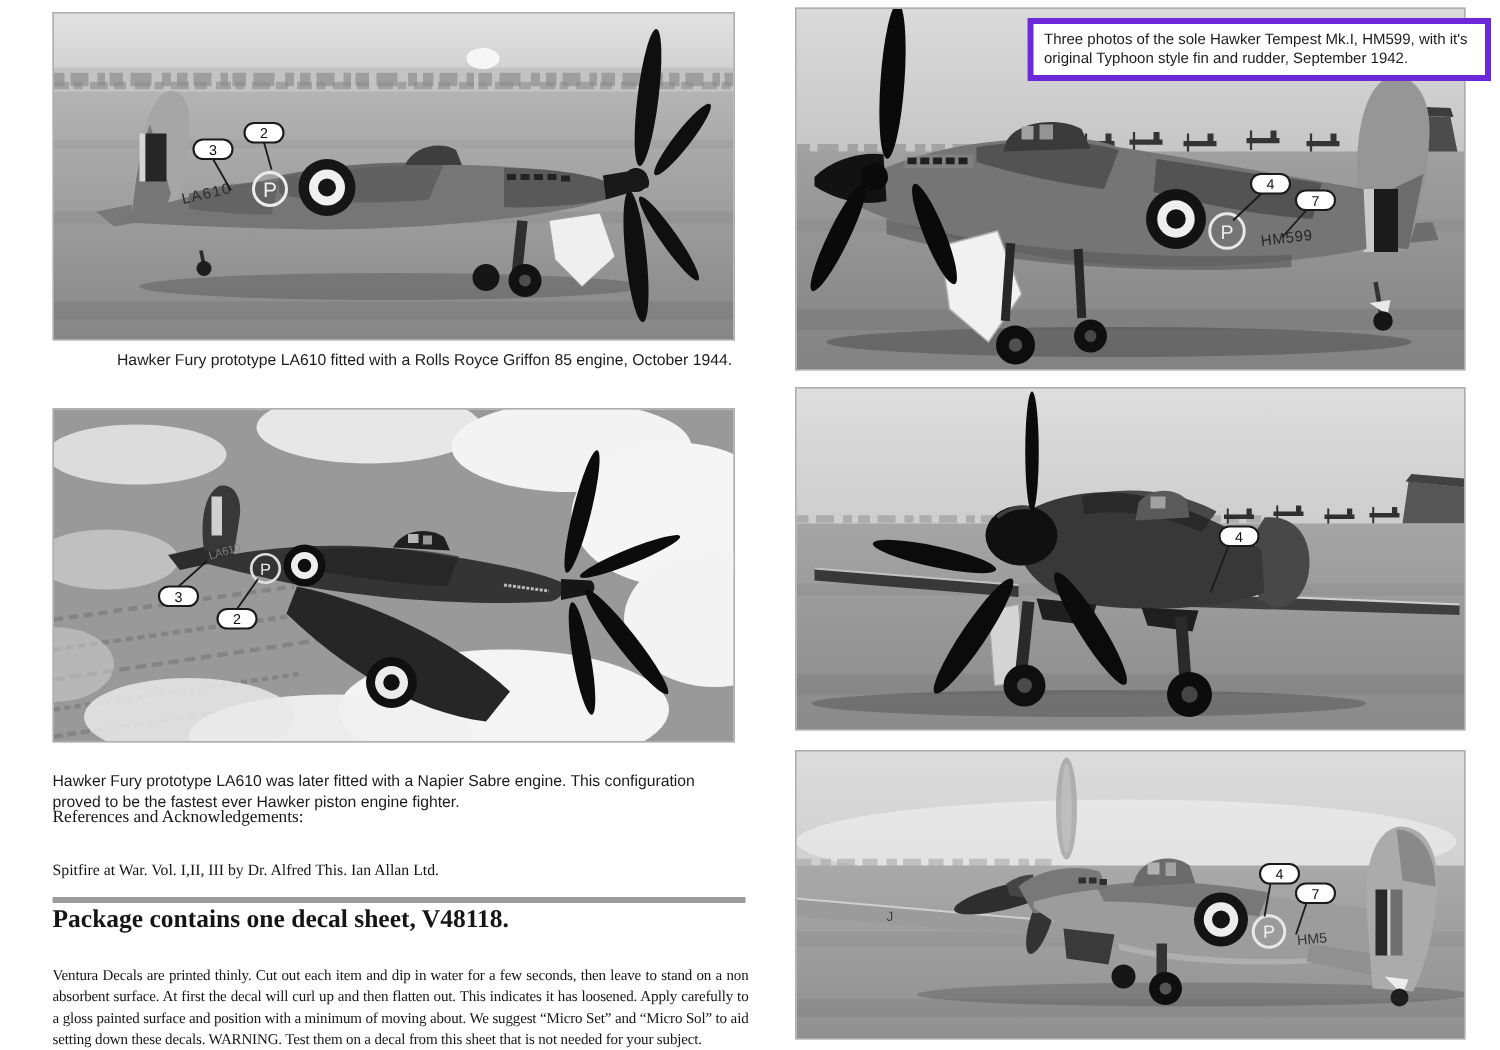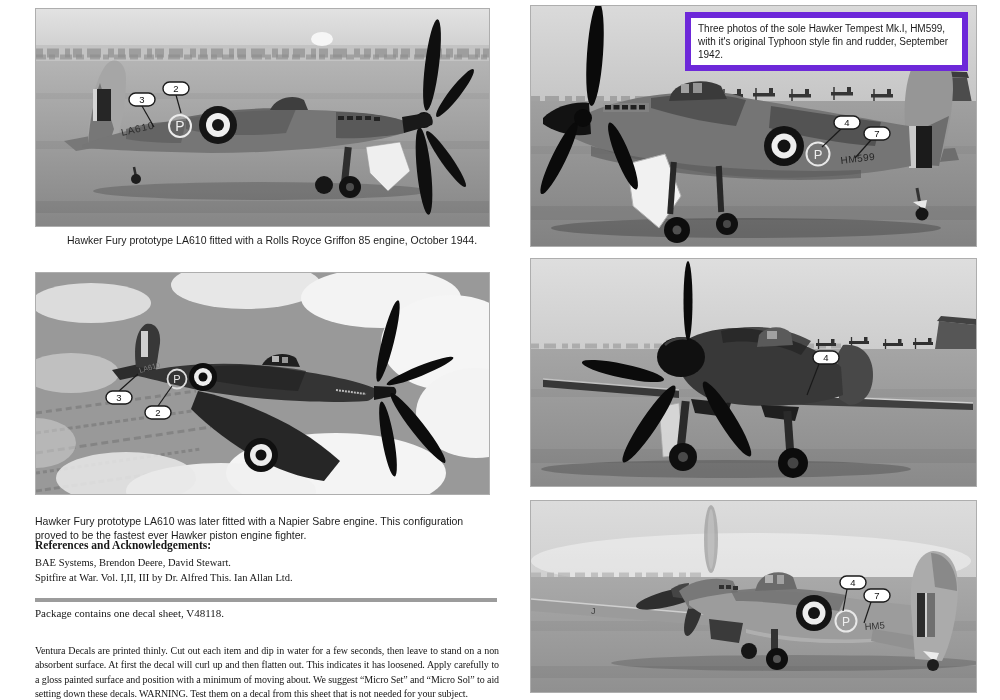--- a/index.html
+++ b/index.html
@@ -11,38 +11,38 @@
   .page{position:absolute;inset:0;background:#ffffff;}
   figure.photo{
     position:absolute;margin:0;box-sizing:border-box;
     border:1px solid #aeaeae;background:#cccccc;overflow:hidden;
   }
   figure.photo svg{display:block;}
   .caption{
     position:absolute;font-size:10.5px;line-height:13.5px;color:#1c1c1c;
     font-family:"Liberation Sans",sans-serif;
   }
-  #caption-l1{left:24px;top:234px;width:462px;padding-left:43px;}
+  #caption-l1{left:35px;top:234px;width:462px;padding-left:43px;}
   #caption-l2{left:35px;top:515px;width:462px;}
   #photo-l1{left:35px;top:8px;width:455px;height:219px;}
   #photo-l2{left:35px;top:272px;width:455px;height:223px;}
   #photo-r1{left:530px;top:5px;width:447px;height:242px;}
   #photo-r2{left:530px;top:258px;width:447px;height:229px;}
   #photo-r3{left:530px;top:500px;width:447px;height:193px;}
   #caption-box{
-    position:absolute;left:685px;top:12px;width:283px;box-sizing:border-box;
-    background:#ffffff;border:6px solid #6d28d9;padding:4px 7px;
+    position:absolute;left:685px;top:12px;width:309px;box-sizing:border-box;
+    background:#ffffff;border:4px solid #6d28d9;padding:4px 7px;
     font-size:10px;line-height:13px;color:#1b1b1b;z-index:6;
   }
   .serifblock{font-family:"Liberation Serif",serif;color:#151515;position:absolute;}
   #references{left:35px;top:538px;width:462px;font-size:10.5px;line-height:15px;}
-  #references .hd{font-weight:bold;font-size:11.5px;margin-bottom:2px;}
+  #references .hd{font-weight:normal;font-size:11.5px;margin-bottom:20px;}
   #divider{position:absolute;left:35px;top:598px;width:462px;height:4px;background:#9c9c9c;}
   #package{left:35px;top:606px;width:464px;font-size:10px;line-height:14.2px;letter-spacing:-0.1px;}
-  #package .hd{font-weight:normal;font-size:11px;letter-spacing:0;margin-bottom:2px;}
+  #package .hd{font-weight:bold;font-size:17px;letter-spacing:0;margin-bottom:2px;}
   #package .bd{text-align:justify;margin-top:24px;}
 </style>
 </head>
 <body>
 
 <div class="page">
 
   <figure class="photo" id="photo-l1">
     <svg width="453" height="217" viewBox="0 0 453 217">
       <defs>
@@ -181,21 +181,20 @@
         <text x="83" y="128" text-anchor="middle" font-family="Liberation Sans, sans-serif" font-size="9.5" fill="#111">3</text>
         <rect x="109" y="133" width="26" height="13" rx="6.5" fill="#ffffff" stroke="#1a1a1a" stroke-width="1.4"></rect>
         <text x="122" y="143" text-anchor="middle" font-family="Liberation Sans, sans-serif" font-size="9.5" fill="#111">2</text>
       </g>
     </svg>
   </figure>
   <div class="caption" id="caption-l2">Hawker Fury prototype LA610 was later fitted with a Napier Sabre engine. This configuration proved to be the fastest ever Hawker piston engine fighter.</div>
 
   <div class="serifblock" id="references">
     <div class="hd">References and Acknowledgements:</div>
-    <div>BAE Systems, Brendon Deere, David Stewart.</div>
     <div>Spitfire at War. Vol. I,II, III by Dr. Alfred This. Ian Allan Ltd.</div>
   </div>
 
   <div id="divider"></div>
 
   <div class="serifblock" id="package">
     <div class="hd">Package contains one decal sheet, V48118.</div>
     <div class="bd">Ventura Decals are printed thinly. Cut out each item and dip in water for a few seconds, then leave to stand on a non absorbent surface. At first the decal will curl up and then flatten out. This indicates it has loosened. Apply carefully to a gloss painted surface and position with a minimum of moving about. We suggest “Micro Set” and “Micro Sol” to aid setting down these decals. WARNING. Test them on a decal from this sheet that is not needed for your subject.</div>
   </div>
 

